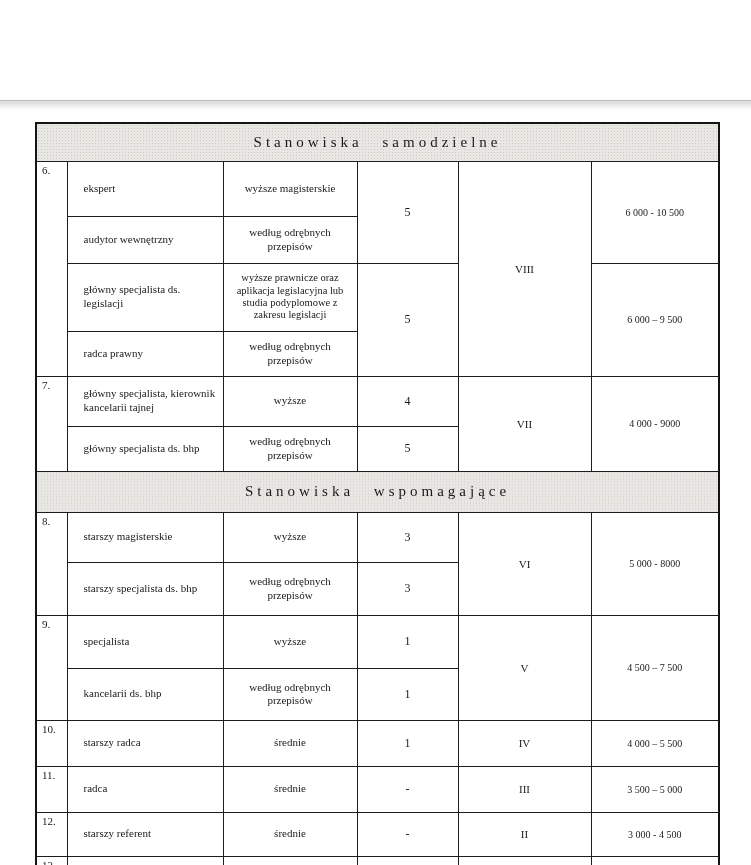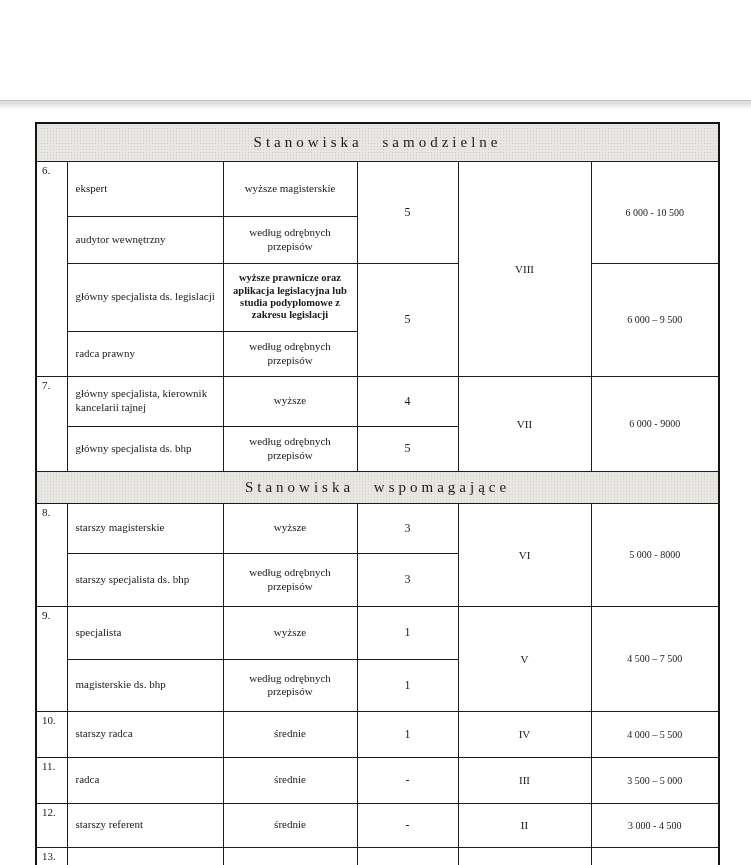--- a/index.html
+++ b/index.html
@@ -38,23 +38,23 @@
     text-align:center;
     font-weight:normal;
     font-size:15px;
     letter-spacing:4px;
     word-spacing:12px;
   }
   td.no{
     vertical-align:top;text-align:left;
     padding:2px 2px 0 5px;font-size:11px;
   }
-  td.pos{text-align:left;padding-left:8px;line-height:1.25;}
+  td.pos{text-align:left;padding-left:16px;line-height:1.25;}
   td.edu{text-align:center;line-height:1.2;padding:2px 7px;}
-  td.edu.small{font-size:10.5px;line-height:1.18;padding:2px 6px;font-weight:bold;}
+  td.edu.small{font-size:10.5px;line-height:1.18;padding:2px 6px;}
   td.sen{text-align:center;font-size:12px;}
   td.grade{text-align:center;font-size:11px;}
   td.sal{text-align:center;font-size:10px;white-space:nowrap;}
 </style>
 </head>
 <body>
 
 <div class="page-top"></div>
 <div class="page-divider"></div>
 <div class="divider-shadow"></div>
@@ -96,29 +96,29 @@
     <td class="pos">radca prawny</td>
     <td class="edu">według odrębnych przepisów</td>
   </tr>
 
   <tr style="height:50px">
     <td class="no" rowspan="2">7.</td>
     <td class="pos">główny specjalista, kierownik kancelarii tajnej</td>
     <td class="edu">wyższe</td>
     <td class="sen">4</td>
     <td class="grade" rowspan="2">VII</td>
-    <td class="sal" rowspan="2">6 000 - 9000</td>
+    <td class="sal" rowspan="2">4 000 - 9000</td>
   </tr>
   <tr style="height:45px">
     <td class="pos">główny specjalista ds. bhp</td>
     <td class="edu">według odrębnych przepisów</td>
     <td class="sen">5</td>
   </tr>
 
-  <tr style="height:32px">
+  <tr style="height:41px">
     <td class="band" colspan="6">Stanowiska wspomagające</td>
   </tr>
 
   <tr style="height:50px">
     <td class="no" rowspan="2">8.</td>
     <td class="pos">starszy magisterskie</td>
     <td class="edu">wyższe</td>
     <td class="sen">3</td>
     <td class="grade" rowspan="2">VI</td>
     <td class="sal" rowspan="2">5 000 - 8000</td>
@@ -131,21 +131,21 @@
 
   <tr style="height:53px">
     <td class="no" rowspan="2">9.</td>
     <td class="pos">specjalista</td>
     <td class="edu">wyższe</td>
     <td class="sen">1</td>
     <td class="grade" rowspan="2">V</td>
     <td class="sal" rowspan="2">4 500 – 7 500</td>
   </tr>
   <tr style="height:52px">
-    <td class="pos">magisterskie ds. bhp</td>
+    <td class="pos">kancelarii ds. bhp</td>
     <td class="edu">według odrębnych przepisów</td>
     <td class="sen">1</td>
   </tr>
 
   <tr style="height:46px">
     <td class="no">10.</td>
     <td class="pos">starszy radca</td>
     <td class="edu">średnie</td>
     <td class="sen">1</td>
     <td class="grade">IV</td>

